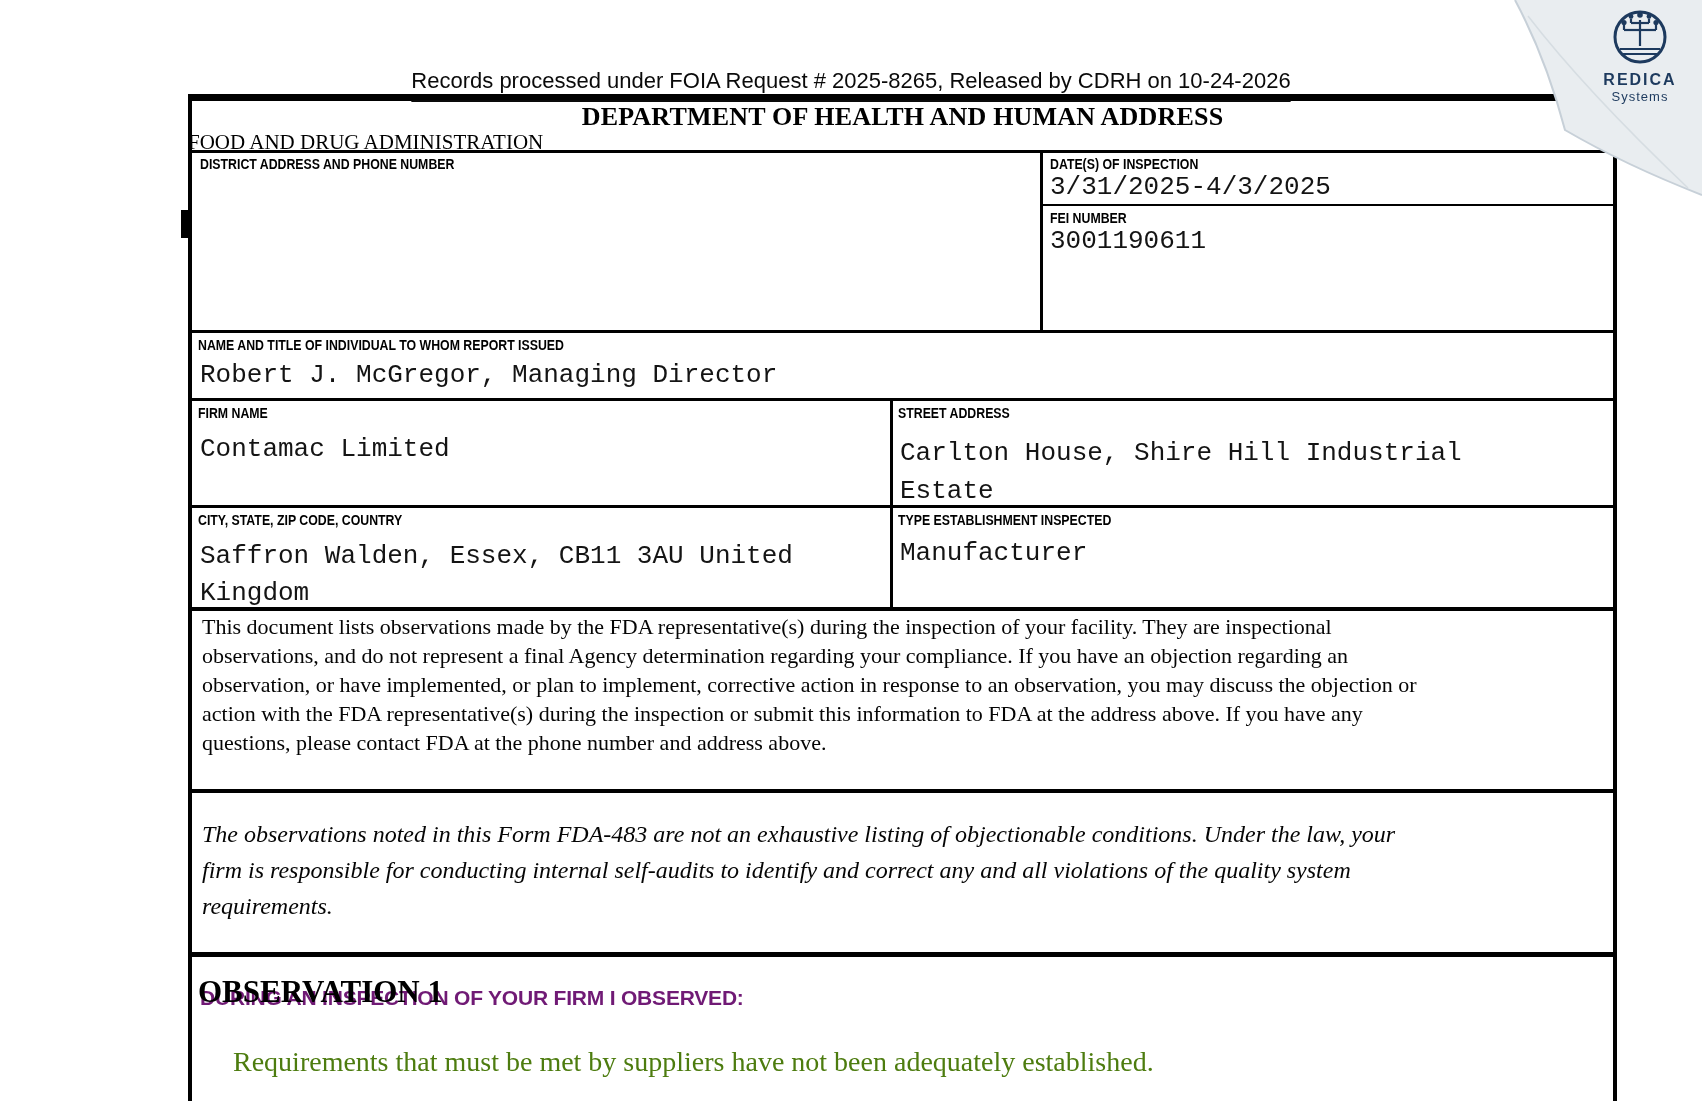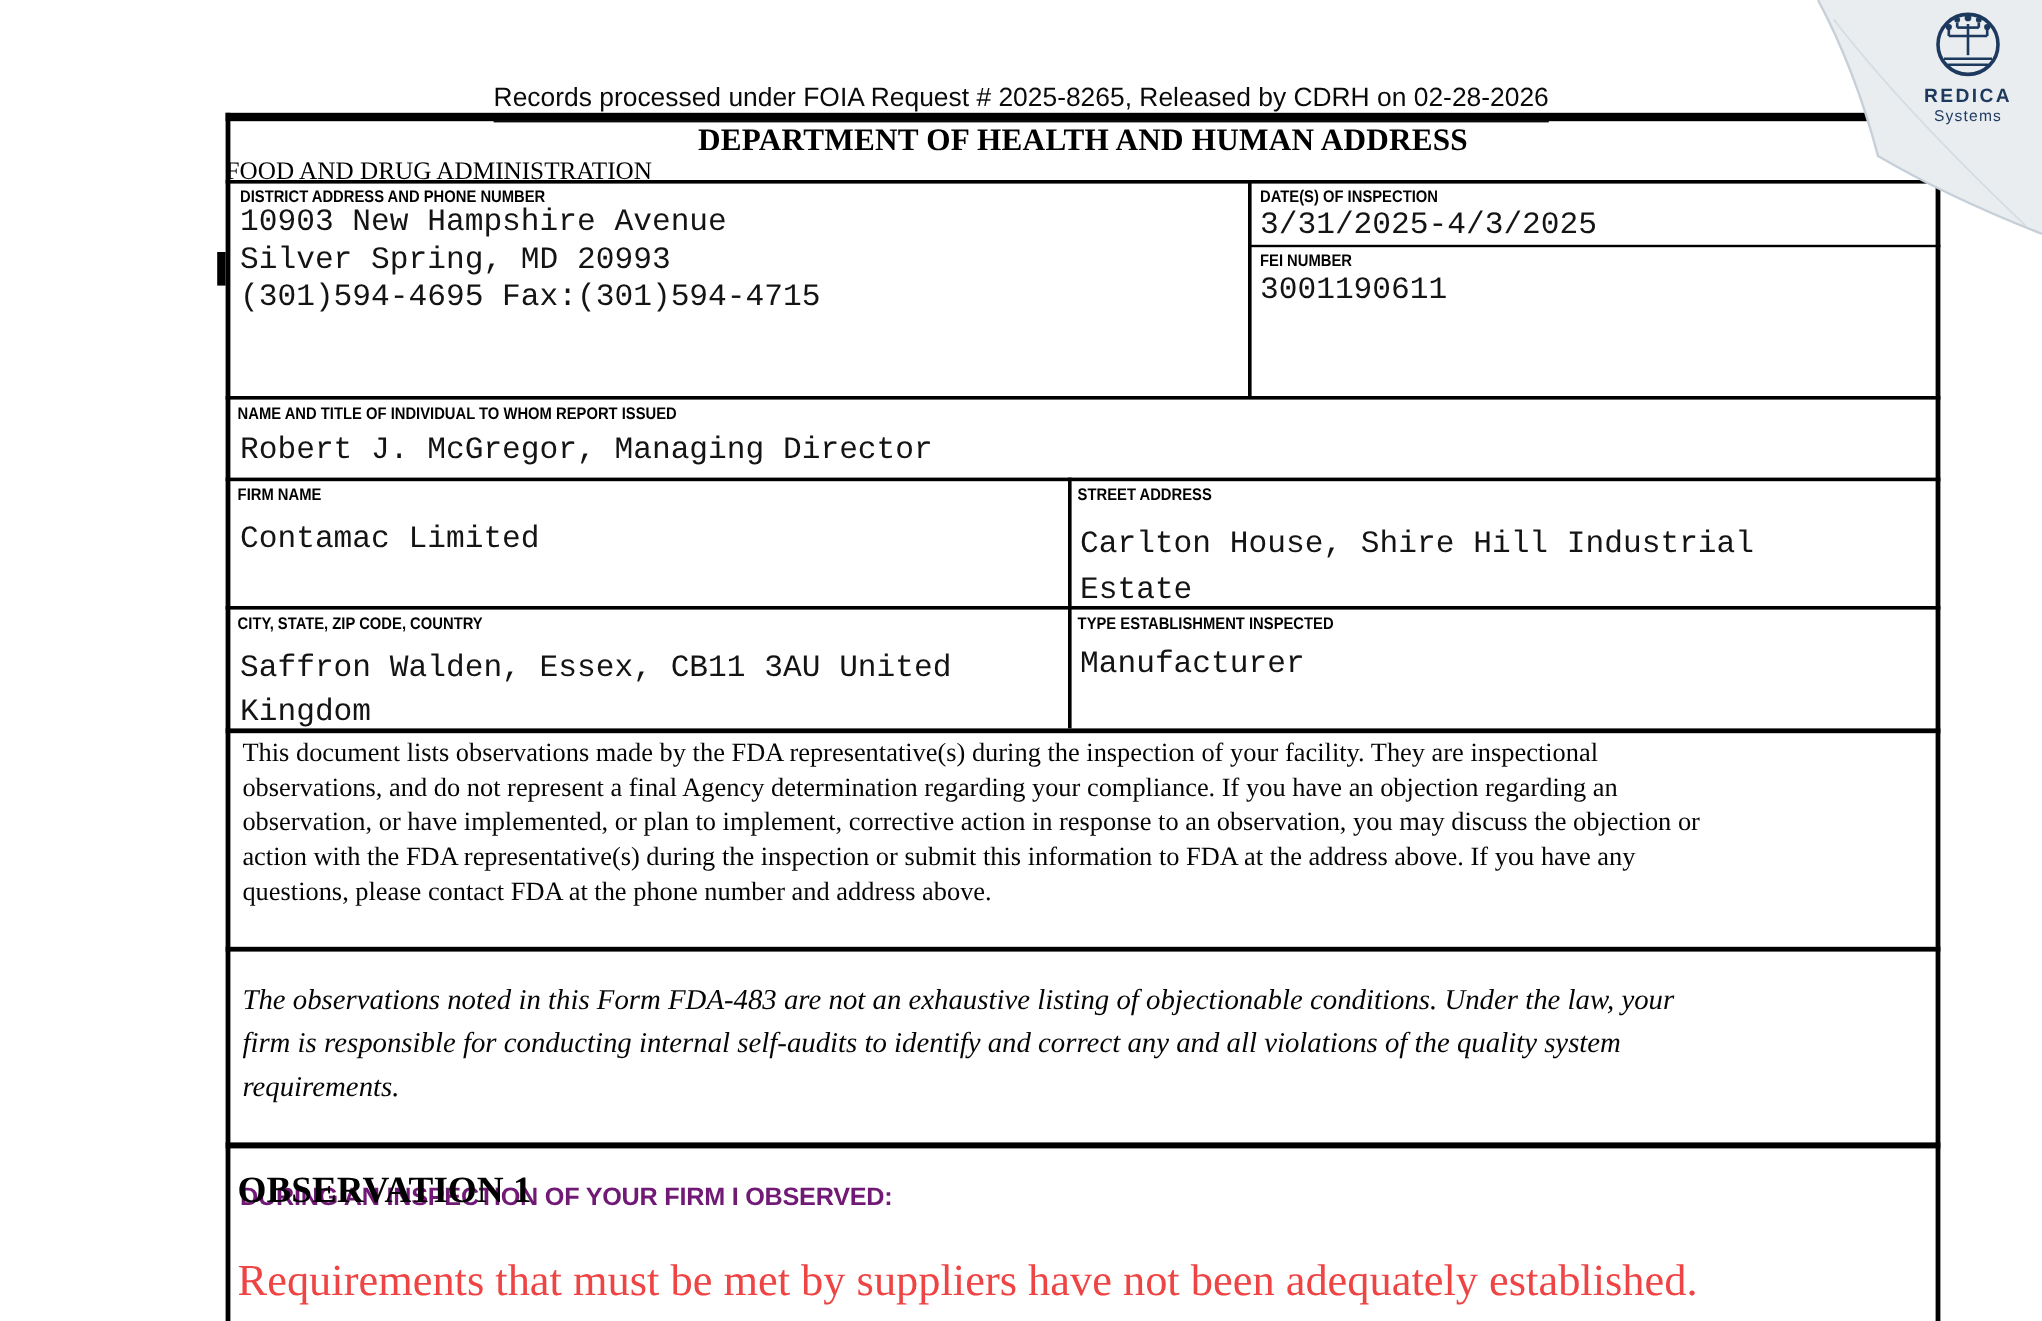--- a/index.html
+++ b/index.html
@@ -68,30 +68,30 @@
   .observed-intro{
     font-family:"Liberation Sans", sans-serif;
     font-weight:bold;font-size:21px;color:#701a75;letter-spacing:-0.2px;
   }
   .obs-title{
     font-family:"Liberation Serif", serif;
     font-weight:bold;font-size:31px;color:#000;
   }
   .obs-text{
     font-family:"Liberation Serif", serif;
-    font-size:37px;color:#ef4444;
+    font-size:28px;color:#4d7c0f;margin-left:35px;
   }
   .curl{position:absolute;top:0;left:1470px;width:232px;height:240px;z-index:10;}
 </style>
 </head>
 <body>
 
 <div class="page">
 
-  <div class="foia">Records processed under FOIA Request # 2025-8265, Released by CDRH on 02-28-2026</div>
+  <div class="foia">Records processed under FOIA Request # 2025-8265, Released by CDRH on 10-24-2026</div>
 
   <div class="bar" style="left:188px;top:94px;width:1429px;height:7px;"></div>
   <div class="bar" style="left:188px;top:94px;width:4px;height:1007px;"></div>
   <div class="bar" style="left:1613px;top:101px;width:4px;height:1000px;"></div>
   <div class="bar" style="left:181px;top:210px;width:7px;height:28px;"></div>
 
   <div class="bar" style="left:188px;top:150px;width:1429px;height:3px;"></div>
   <div class="bar" style="left:1040px;top:150px;width:3px;height:180px;"></div>
   <div class="bar" style="left:1040px;top:204px;width:577px;height:2px;"></div>
   <div class="bar" style="left:188px;top:330px;width:1429px;height:3px;"></div>
@@ -101,23 +101,20 @@
   <div class="bar" style="left:188px;top:607px;width:1429px;height:4px;"></div>
   <div class="bar" style="left:188px;top:789px;width:1429px;height:4px;"></div>
   <div class="bar" style="left:188px;top:952px;width:1429px;height:5px;"></div>
 
   <div class="doc-title">DEPARTMENT OF HEALTH AND HUMAN ADDRESS</div>
   <div class="doc-subtitle">FOOD AND DRUG ADMINISTRATION</div>
 
   <div class="abs" style="left:200px;top:155px;">
     <span class="lbl">DISTRICT ADDRESS AND PHONE NUMBER</span>
   </div>
-  <div class="abs mono" style="left:200px;top:170px;line-height:31px;">10903 New Hampshire Avenue
-Silver Spring, MD 20993
-(301)594-4695 Fax:(301)594-4715</div>
 
   <div class="abs" style="left:1050px;top:155px;">
     <span class="lbl">DATE(S) OF INSPECTION</span>
   </div>
   <div class="abs mono" style="left:1050px;top:172px;">3/31/2025-4/3/2025</div>
 
   <div class="abs" style="left:1050px;top:209px;">
     <span class="lbl">FEI NUMBER</span>
   </div>
   <div class="abs mono" style="left:1050px;top:226px;">3001190611</div>

